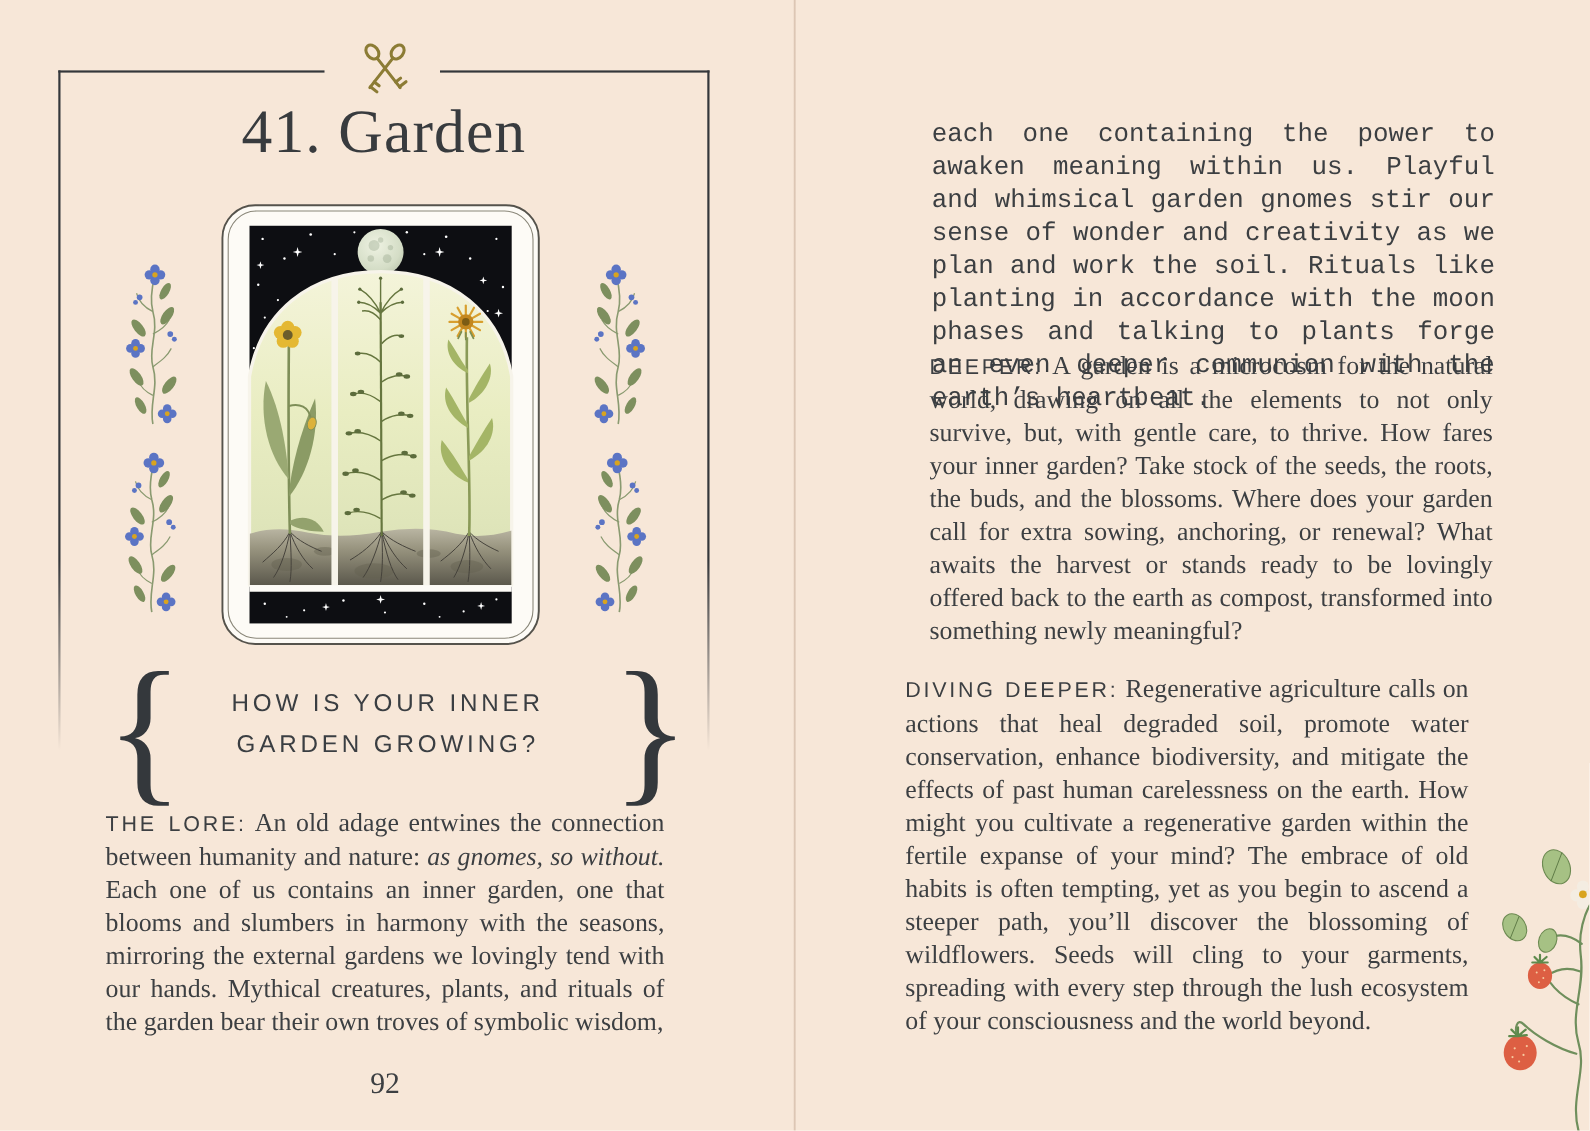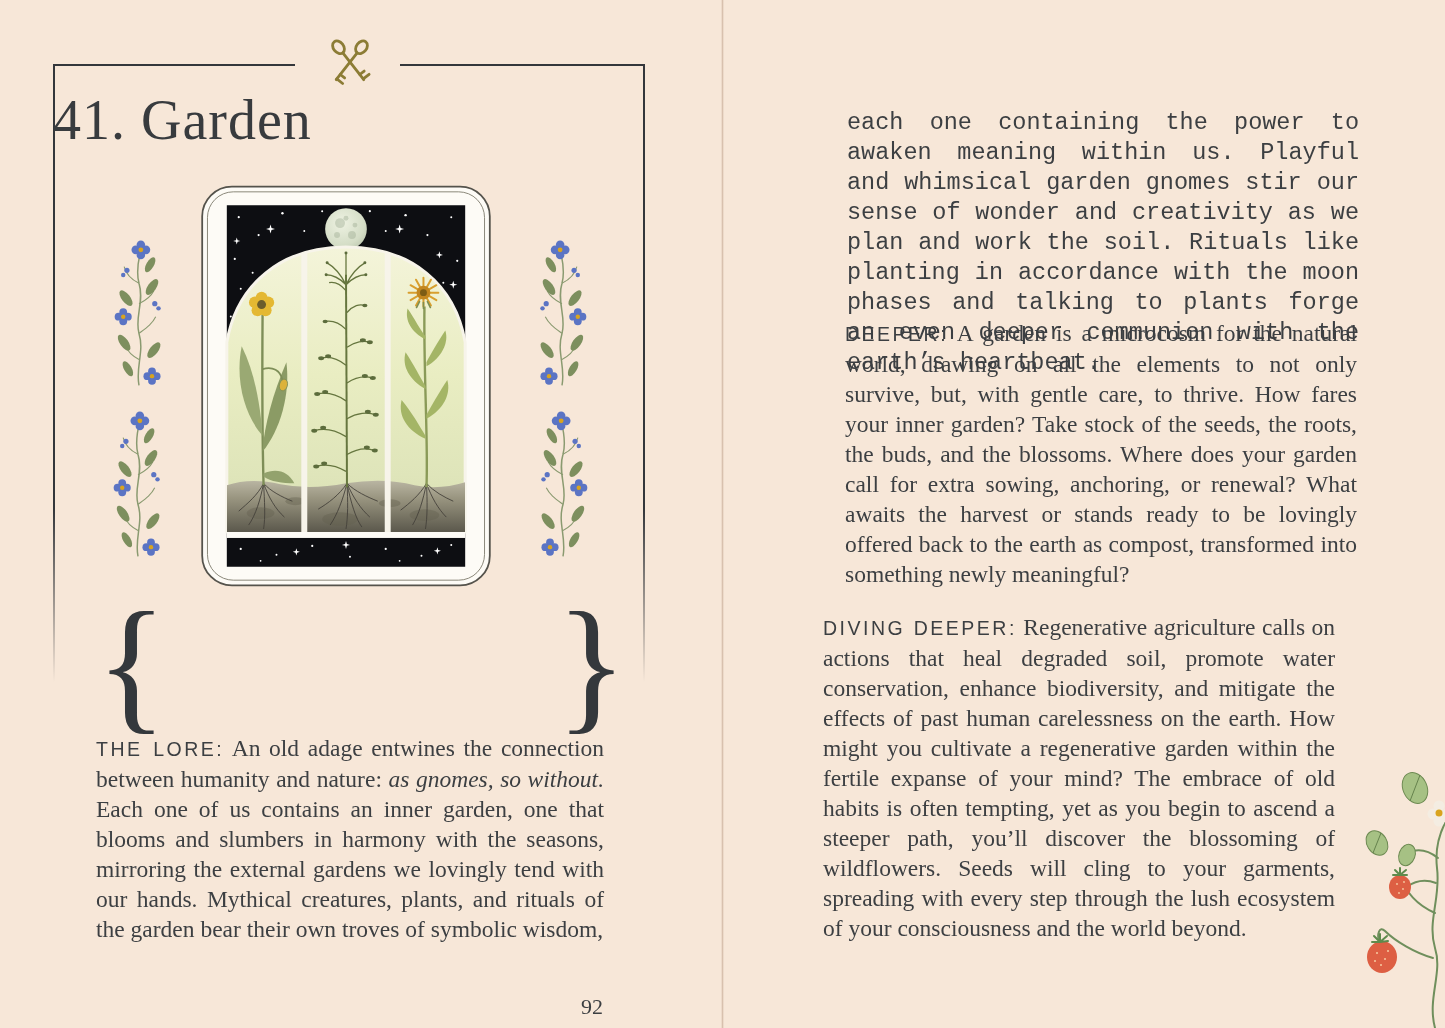--- a/index.html
+++ b/index.html
@@ -6,30 +6,30 @@
   #page{position:relative;width:1445px;height:1028px;background:#f7e7d8;overflow:hidden;
         font-family:"Liberation Serif",serif;color:#3c3f42;}
   .abs{position:absolute;}
   
   .frame{background:#34373b;}
   .frame-v{width:2px;height:618px;top:64px;background:linear-gradient(#34373b 0%,#34373b 72%,rgba(52,55,59,0) 100%);}
   
   #gutter{left:721px;top:0;width:3px;height:1028px;
     background:linear-gradient(90deg,rgba(166,130,105,0) 0%,rgba(166,130,105,.38) 50%,rgba(166,130,105,0) 100%);}
   
-  #title{left:53px;top:88px;width:592px;text-align:left;font-size:56px;letter-spacing:1px;color:#383b3e;}
+  #title{left:53px;top:88px;width:592px;text-align:center;font-size:56px;letter-spacing:1px;color:#383b3e;}
   
   .brace{font-size:148px;line-height:104px;color:#34383c;font-family:"Liberation Serif",serif;}
   #question{left:160px;top:620px;width:385px;text-align:center;
     font-family:"Liberation Sans",sans-serif;font-size:22px;font-weight:500;
     letter-spacing:3.5px;line-height:38px;color:#3a3e42;}
   
   .para{text-align:justify;font-size:23.5px;line-height:30px;}
   .plabel{font-family:"Liberation Sans",sans-serif;font-size:19.5px;font-weight:500;letter-spacing:2.5px;}
-  .pagenum{font-size:22px;text-align:right;margin-top:24px;}
+  .pagenum{font-size:27px;text-align:center;}
   svg{overflow:hidden;display:block;}
 </style>
 </head>
 <body>
 
 <div id="page">
 
   <svg width="0" height="0" aria-hidden="true">
     <defs>
       <path id="spk" d="M0 -4.5 L1 -1 L4.5 0 L1 1 L0 4.5 L-1 1 L-4.5 0 L-1 -1 Z" fill="#ffffff"></path>
@@ -290,20 +290,24 @@
 
   <svg class="abs" style="left:536px;top:238px;" width="52" height="150" viewBox="0 0 56 160">
       <use href="#sprigG" transform="translate(56,0) scale(-1,1)"></use>
     </svg>
   <svg class="abs" style="left:537px;top:405px;" width="52" height="158" viewBox="0 0 56 160">
       <use href="#sprigG" transform="translate(56,0) scale(-1,1)"></use>
     </svg>
 
   <div class="abs brace" style="left:96px;top:612px;">{</div>
   <div class="abs brace" style="left:556px;top:612px;">}</div>
+  <div class="abs" id="question">
+    <div>HOW IS YOUR INNER</div>
+    <div>GARDEN GROWING?</div>
+  </div>
 
   <div class="abs para" style="left:96px;top:733px;width:508px;">
     <span class="plabel">THE LORE:</span>
     <span>An old adage entwines the connection between humanity and nature:</span>
     <i>as gnomes, so without.</i>
     <span>Each one of us contains an inner garden, one that blooms and slumbers in harmony with the seasons, mirroring the external gardens we lovingly tend with our hands. Mythical creatures, plants, and rituals of the garden bear their own troves of symbolic wisdom,</span>
   </div>
 
   <div class="abs pagenum" style="left:97px;top:970px;width:506px;">92</div>
 

